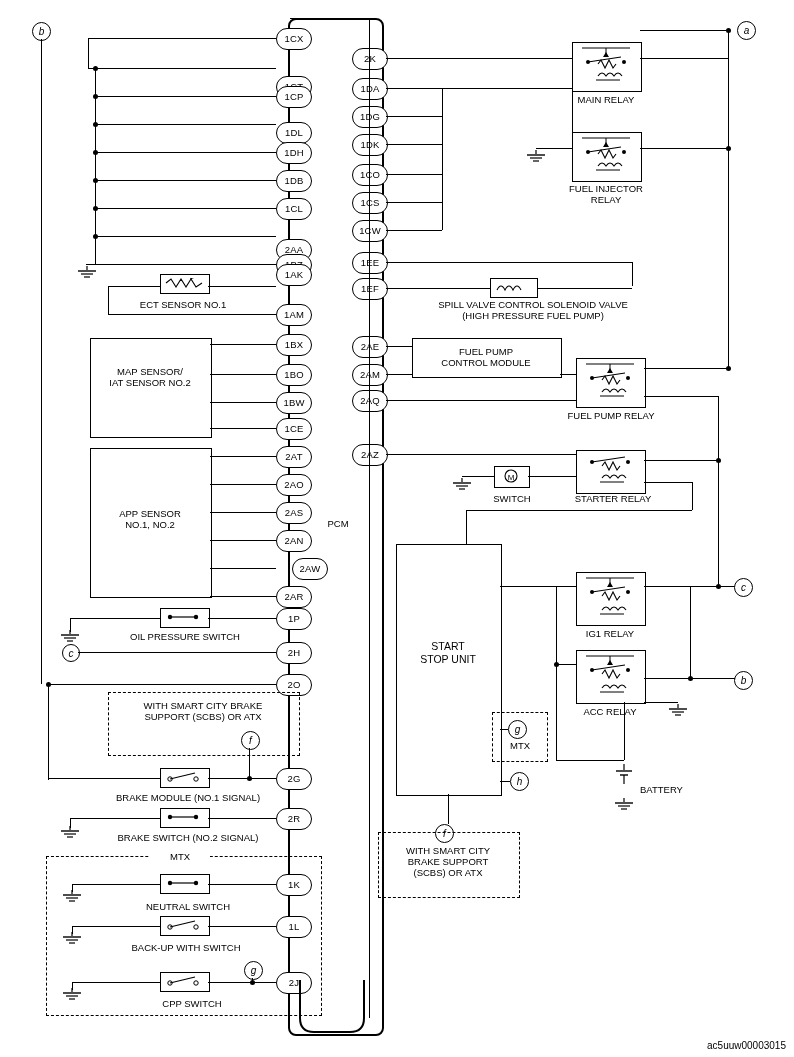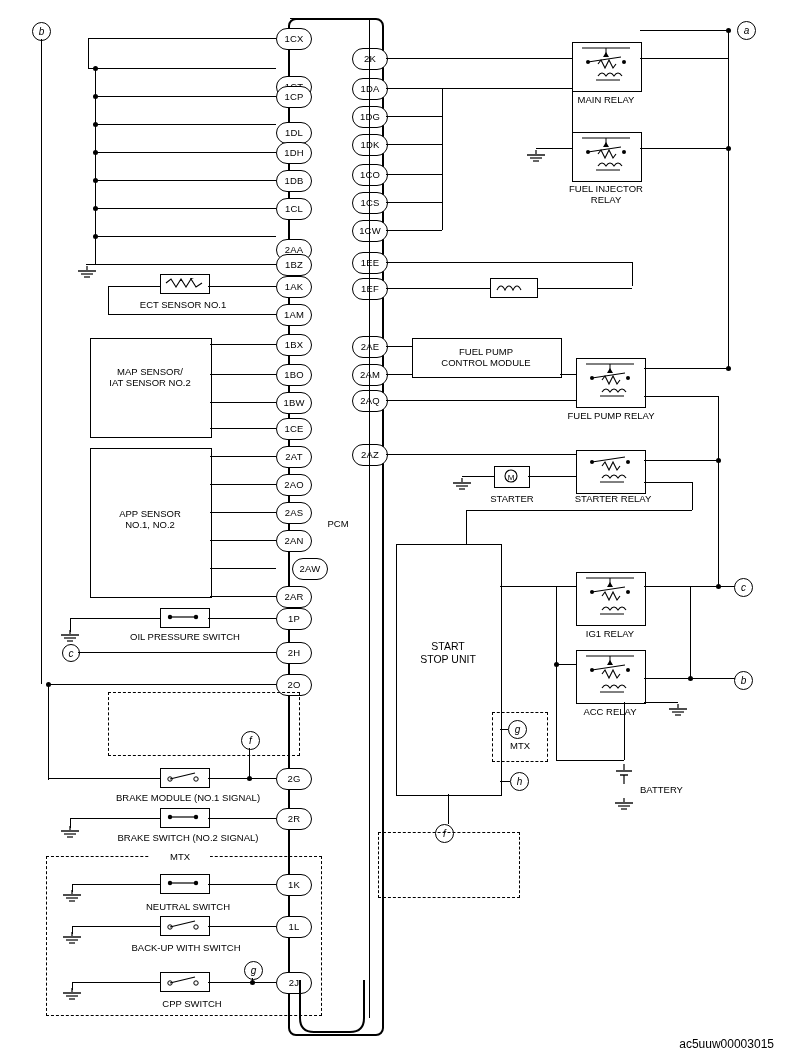--- a/index.html
+++ b/index.html
@@ -14,21 +14,21 @@
        letter-spacing:0.2px;}
   .pin span{line-height:1;}
   .circ{position:absolute;border:1.2px solid #000;border-radius:50%;background:#fff;
         display:flex;align-items:center;justify-content:center;font-size:10px;font-style:italic;}
   .box{position:absolute;border:1.4px solid #000;background:#fff;}
   .lbl{position:absolute;font-size:9.5px;text-align:center;line-height:11px;color:#000;}
   .lbl.left{text-align:left;}
   .dashed{position:absolute;border:1.3px dashed #000;background:transparent;}
   .node{position:absolute;width:5px;height:5px;background:#000;border-radius:50%;}
   .relay{position:absolute;border:1.4px solid #000;background:#fff;}
-  .code{position:absolute;right:20px;bottom:6px;font-size:12px;color:#000;}
+  .code{position:absolute;right:8px;bottom:6px;font-size:10px;color:#000;}
   svg{display:block;}
   .sw{position:absolute;border:1.4px solid #000;background:#fff;}
 </style>
 </head>
 <body>
 
 <div id="sheet">
 
   <div class="frame" style="left:288px;top:18px;width:92px;height:1014px;border-radius:8px;"></div>
 
@@ -52,21 +52,21 @@
     </div>
   <div class="pin" style="left:276px;top:198px;width:34px;height:20px;">
       <span>1CL</span>
     </div>
   <div class="pin" style="left:276px;top:226px;width:34px;height:20px;margin-top:13px;">
       <span>2AA</span>
     </div>
   <div class="pin" style="left:276px;top:254px;width:34px;height:20px;">
       <span>1BZ</span>
     </div>
-  <div class="pin" style="left:276px;top:276px;width:34px;height:20px;">
+  <div class="pin" style="left:276px;top:264px;width:34px;height:20px;">
       <span>1AK</span>
     </div>
   <div class="pin" style="left:276px;top:304px;width:34px;height:20px;">
       <span>1AM</span>
     </div>
   <div class="pin" style="left:276px;top:334px;width:34px;height:20px;">
       <span>1BX</span>
     </div>
   <div class="pin" style="left:276px;top:364px;width:34px;height:20px;">
       <span>1BO</span>
@@ -254,20 +254,24 @@
   <div class="wire h" style="left:48px;top:684px;width:228px;"></div>
   <div class="wire v" style="left:48px;top:684px;height:96px;"></div>
   <div class="node" style="left:46px;top:682px;"></div>
 
   <div class="circ" style="left:32px;top:22px;width:17px;height:17px;">
       <span>b</span>
     </div>
   <div class="wire v" style="left:41px;top:39px;height:645px;"></div>
 
   <div class="dashed" style="left:108px;top:692px;width:190px;height:62px;"></div>
+  <div class="lbl" style="left:112px;top:700px;width:182px;">
+    <span>WITH SMART CITY BRAKE</span><br>
+    <span>SUPPORT (SCBS) OR ATX</span>
+  </div>
   <div class="circ" style="left:241px;top:731px;width:17px;height:17px;">
       <span>f</span>
     </div>
   <div class="wire v" style="left:249px;top:748px;height:30px;"></div>
   <div class="node" style="left:247px;top:776px;"></div>
 
   <div class="sw" style="left:160px;top:768px;width:48px;height:18px;"></div>
   <div style="position:absolute;left:164px;top:771px;">
     <svg width="40" height="12" viewBox="0 0 40 12">
         <circle cx="6" cy="8" r="2.2" fill="none" stroke="#000" stroke-width="1"></circle>
@@ -444,20 +448,24 @@
   <div class="wire h" style="left:386px;top:262px;width:246px;"></div>
   <div class="wire v" style="left:632px;top:262px;height:24px;"></div>
   <div class="wire h" style="left:386px;top:288px;width:246px;"></div>
   <div class="box" style="left:490px;top:278px;width:46px;height:18px;"></div>
   <div style="position:absolute;left:494px;top:282px;">
     <svg width="38" height="10" viewBox="0 0 38 10">
         <path d="M3 8 q4 -8 8 0 q4 -8 8 0 q4 -8 8 0" fill="none" stroke="#000" stroke-width="1.1"></path>
         <line x1="2" y1="9" x2="34" y2="9" stroke="#000" stroke-width="0"></line>
       </svg>
   </div>
+  <div class="lbl" style="left:388px;top:299px;width:290px;">
+    <span>SPILL VALVE CONTROL SOLENOID VALVE</span><br>
+    <span>(HIGH PRESSURE FUEL PUMP)</span>
+  </div>
 
   <div class="box" style="left:412px;top:338px;width:148px;height:38px;"></div>
   <div class="lbl" style="left:412px;top:346px;width:148px;">
     <span>FUEL PUMP</span><br>
     <span>CONTROL MODULE</span>
   </div>
   <div class="wire h" style="left:386px;top:346px;width:26px;"></div>
   <div class="wire h" style="left:386px;top:374px;width:26px;"></div>
   <div class="wire h" style="left:560px;top:374px;width:24px;"></div>
 
@@ -494,21 +502,21 @@
   <div class="wire h" style="left:462px;top:476px;width:32px;"></div>
   <div style="position:absolute;left:449px;top:478px;">
     <svg width="26" height="14" viewBox="0 0 26 14">
         <line x1="13" y1="0" x2="13" y2="4" stroke="#000" stroke-width="1.2"></line>
         <line x1="4" y1="5" x2="22" y2="5" stroke="#000" stroke-width="1.4"></line>
         <line x1="7" y1="8" x2="19" y2="8" stroke="#000" stroke-width="1.2"></line>
         <line x1="10" y1="11" x2="16" y2="11" stroke="#000" stroke-width="1.2"></line>
       </svg>
   </div>
   <div class="wire h" style="left:528px;top:476px;width:48px;"></div>
-  <div class="lbl" style="left:472px;top:493px;width:80px;"><span>STARTER</span></div>
+  <div class="lbl" style="left:472px;top:493px;width:80px;"><span>SWITCH</span></div>
 
   <div class="relay" style="left:576px;top:450px;width:68px;height:42px;"></div>
   <div style="position:absolute;left:578px;top:452px;">
     <svg width="64" height="38" viewBox="0 0 64 38">
       <circle cx="14" cy="10" r="2" fill="#000"></circle>
       <circle cx="50" cy="10" r="2" fill="#000"></circle>
       <line x1="14" y1="10" x2="47" y2="5" stroke="#000" stroke-width="1.1"></line>
       <polyline points="24,14 27,10 31,18 35,10 39,18 42,14" fill="none" stroke="#000" stroke-width="1.1"></polyline>
       <path d="M24 26 q4 -6 8 0 q4 -6 8 0 q4 -6 8 0" fill="none" stroke="#000" stroke-width="1.1"></path>
       <line x1="22" y1="30" x2="46" y2="30" stroke="#000" stroke-width="1"></line>
@@ -616,20 +624,25 @@
   <div class="circ" style="left:510px;top:772px;width:17px;height:17px;">
       <span>h</span>
     </div>
   <div class="wire h" style="left:500px;top:781px;width:10px;"></div>
 
   <div class="wire v" style="left:448px;top:794px;height:30px;"></div>
   <div class="circ" style="left:435px;top:824px;width:17px;height:17px;">
       <span>f</span>
     </div>
   <div class="dashed" style="left:378px;top:832px;width:140px;height:64px;"></div>
+  <div class="lbl" style="left:380px;top:845px;width:136px;">
+    <span>WITH SMART CITY</span><br>
+    <span>BRAKE SUPPORT</span><br>
+    <span>(SCBS) OR ATX</span>
+  </div>
 
   <div style="position:absolute;left:288px;top:980px;">
     <svg width="110" height="60" viewBox="0 0 110 60">
       <path d="M12 0 L12 38 q0 14 14 14 L62 52 q14 0 14 -14 L76 0" fill="none" stroke="#000" stroke-width="2"></path>
     </svg>
   </div>
 
   <div class="code"><span>ac5uuw00003015</span></div>
 </div>
 

